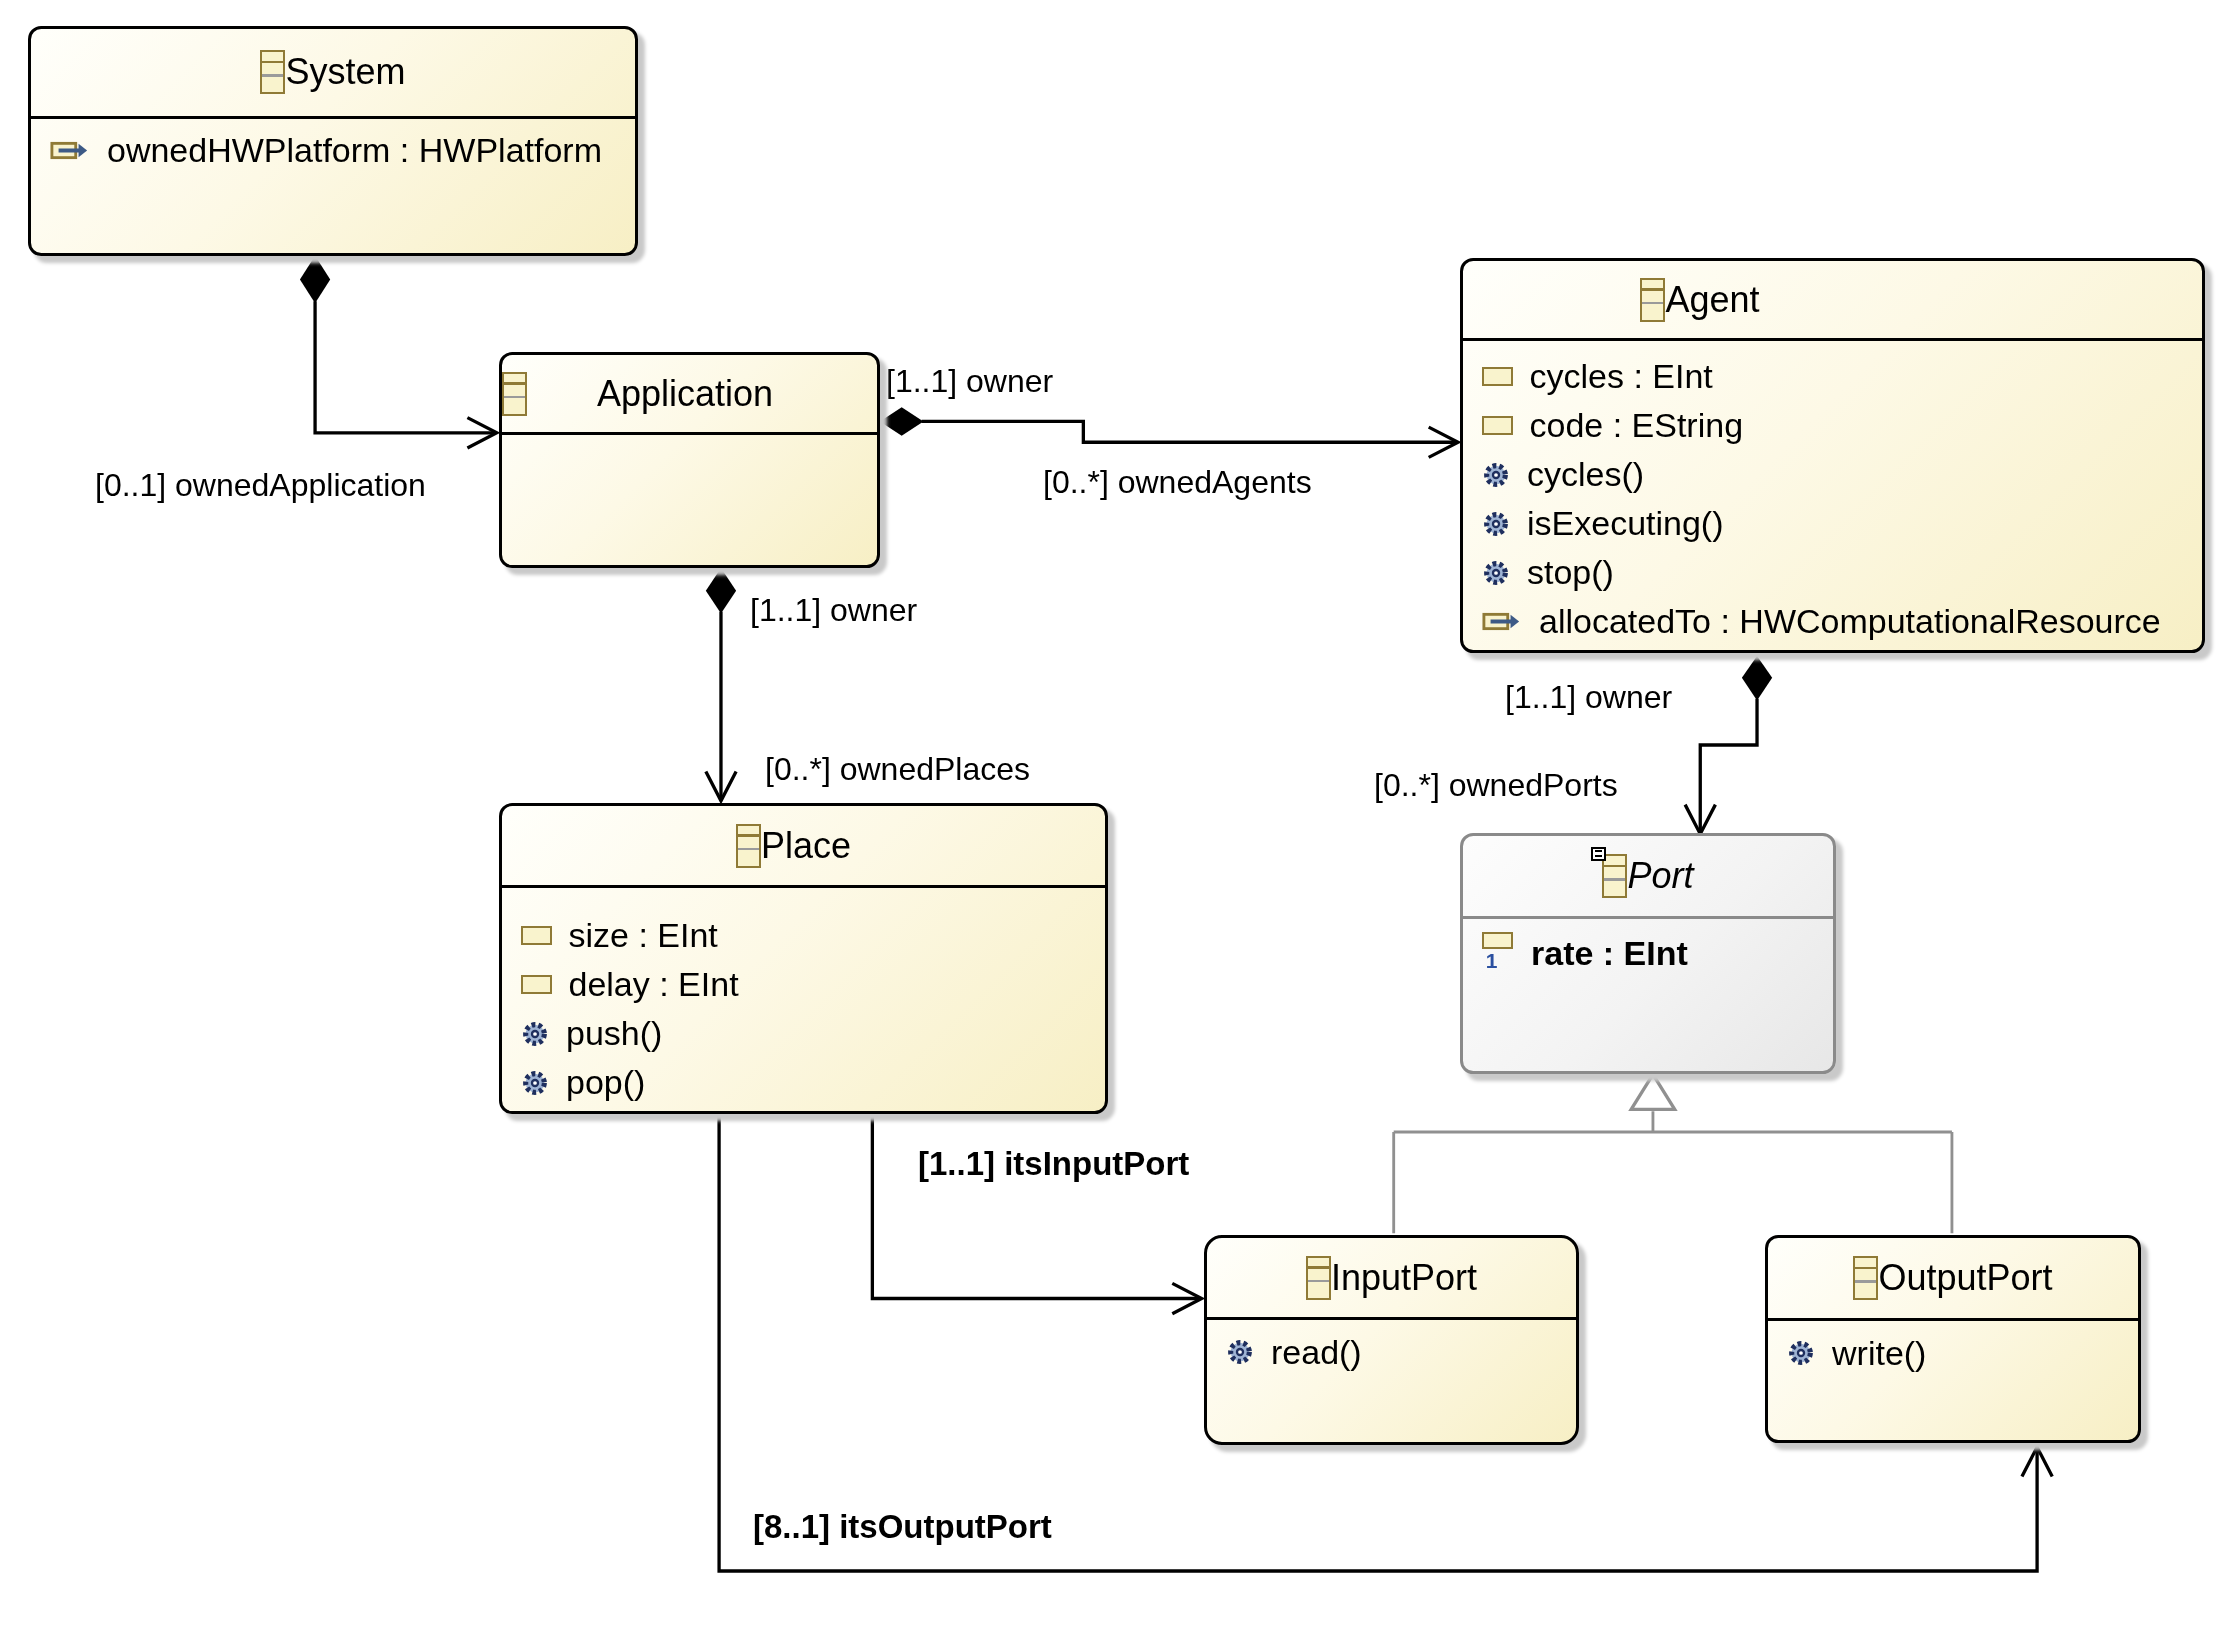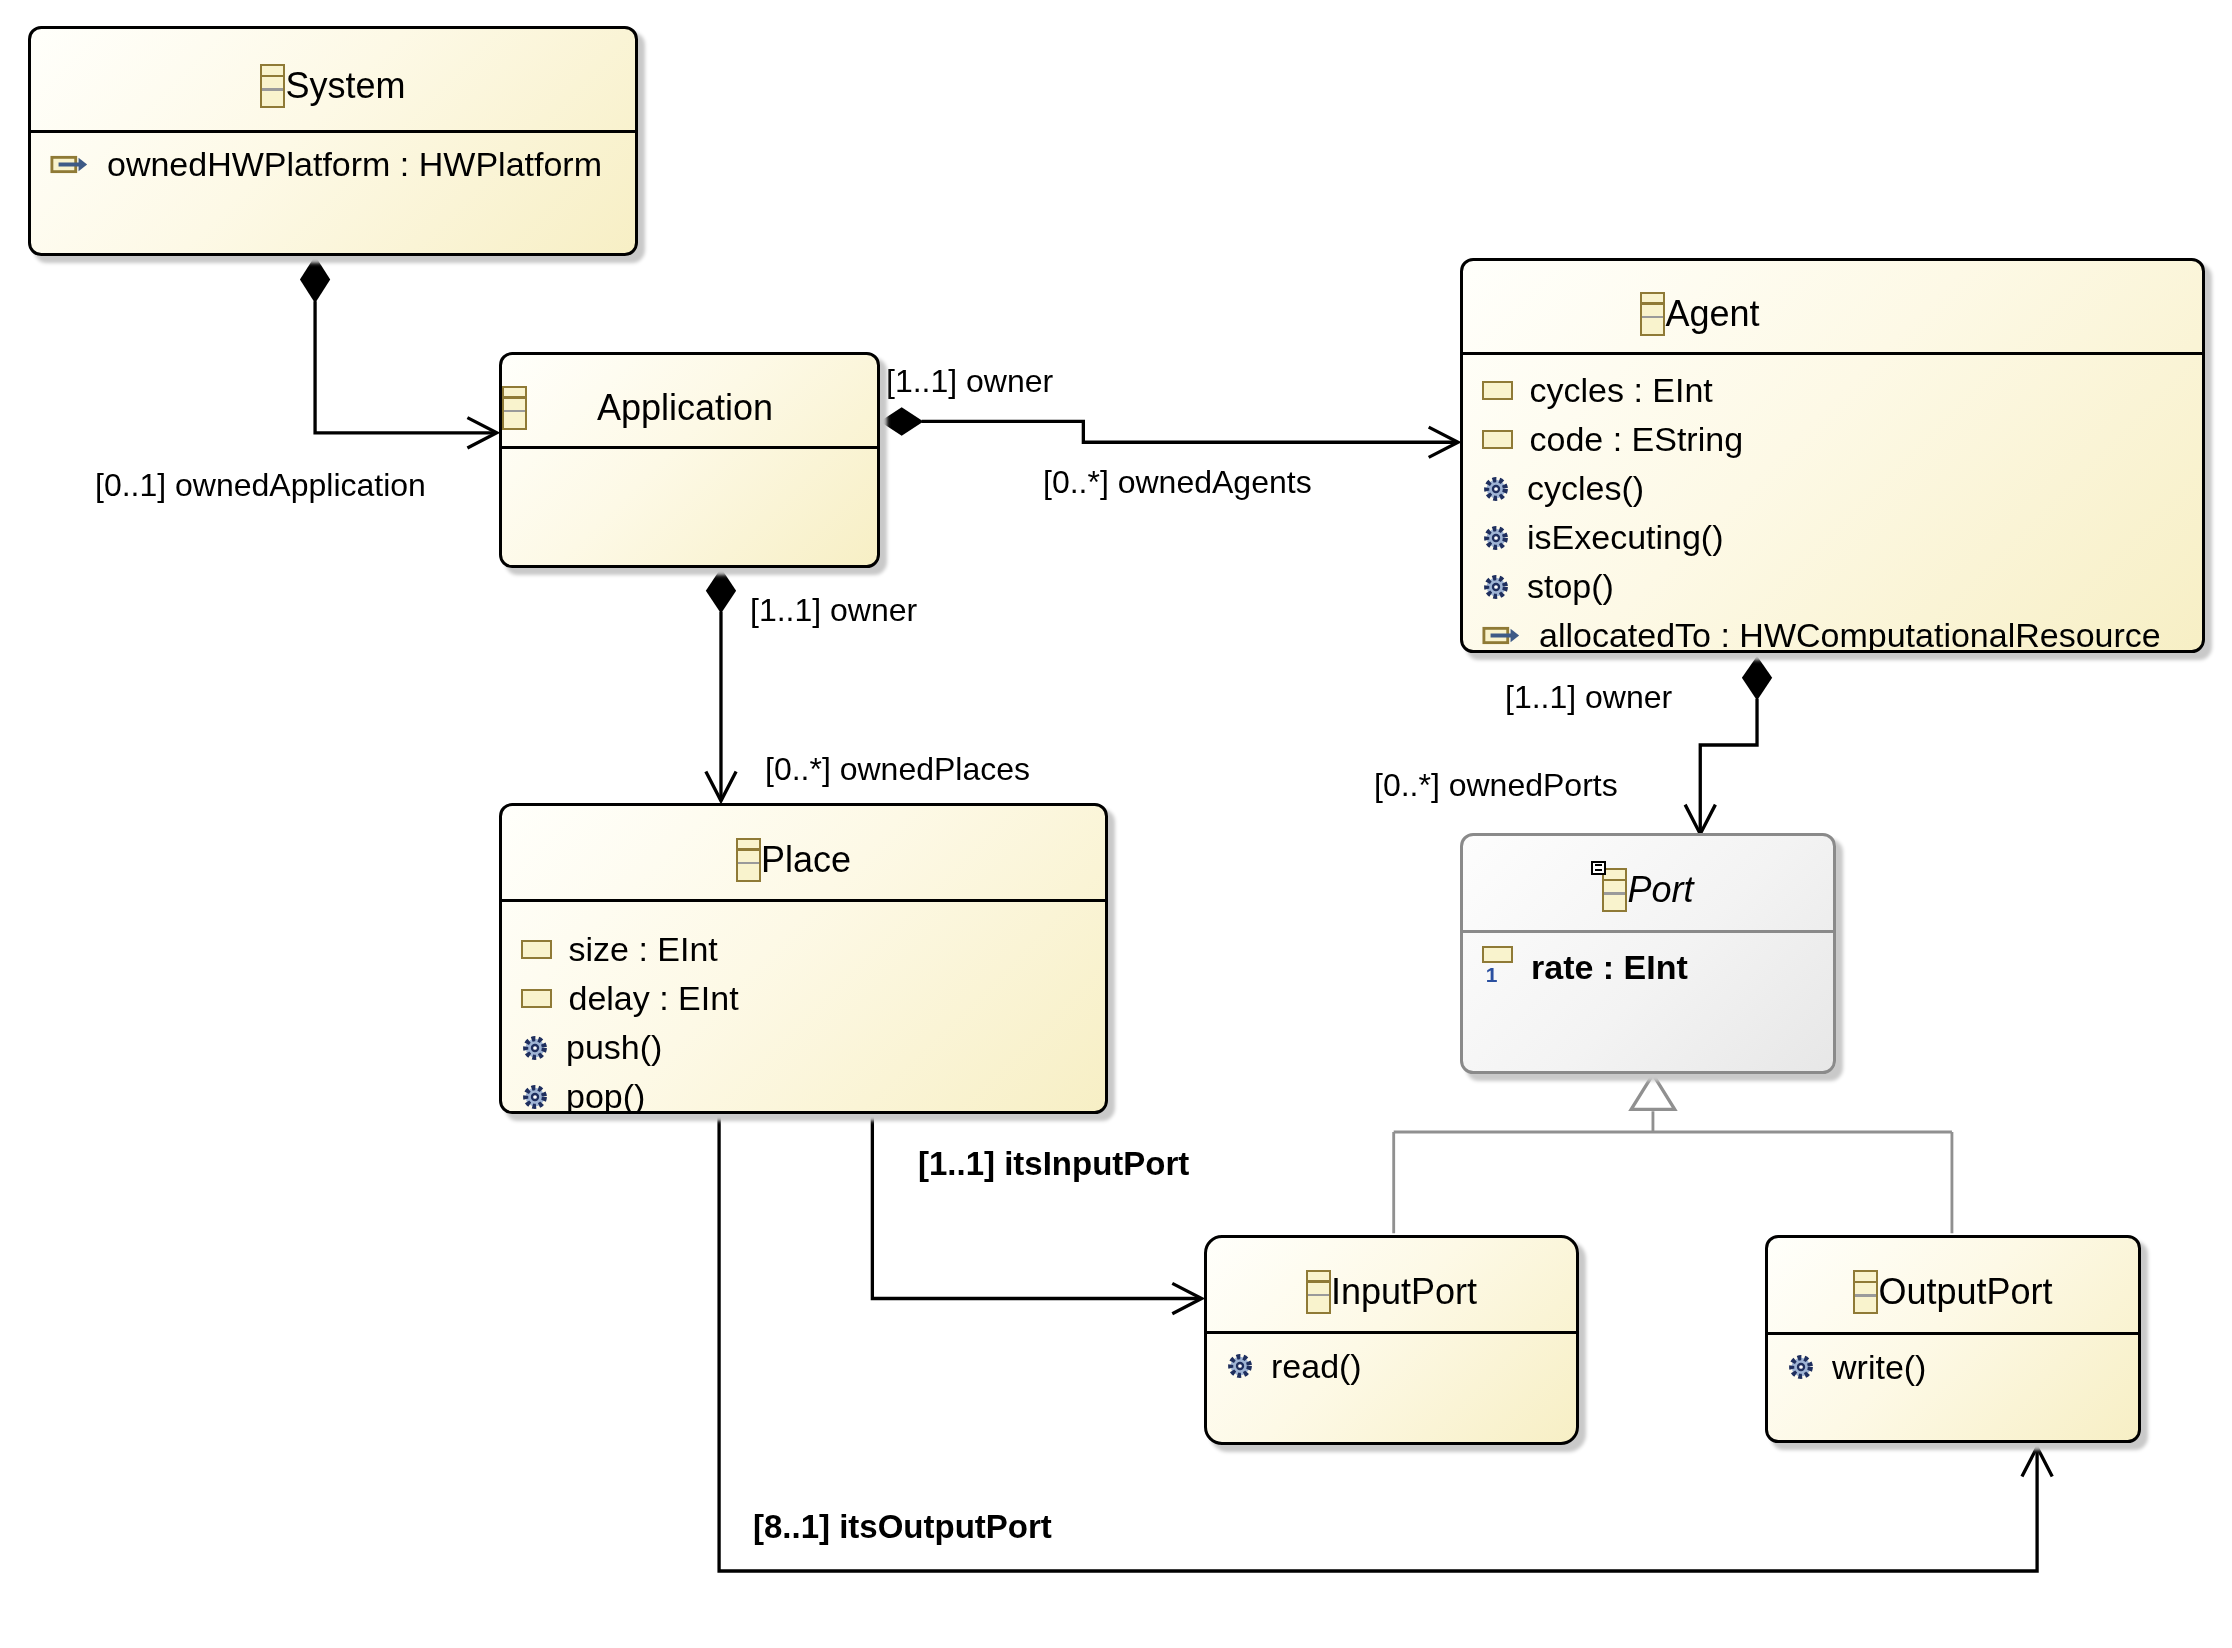--- a/index.html
+++ b/index.html
@@ -17,21 +17,21 @@
     box-sizing:border-box;
     overflow:hidden;
   }
   .uml-class.abstract{
     border-color:#8a8a8a;
     background:linear-gradient(135deg,#fdfdfd 0%,#f3f3f3 55%,#e7e7e7 100%);
     text-align:center;
   }
   .uml-header{
     display:flex;align-items:center;justify-content:center;gap:0;
-    border-bottom:3.8px solid #000000;box-sizing:border-box;margin-top:14px;
+    border-bottom:3.8px solid #000000;box-sizing:border-box;
   }
   .uml-class.abstract .uml-header{border-bottom-color:#8a8a8a;}
   .ctitle{font-size:36px;color:#000;white-space:nowrap;}
   .ctitle.italic{font-style:italic;}
   .uml-body{padding-top:7.6px;}
   .member{
     display:flex;align-items:center;gap:17px;
     height:49px;padding-left:19px;
     font-size:34px;color:#000;white-space:nowrap;overflow:hidden;
   }

